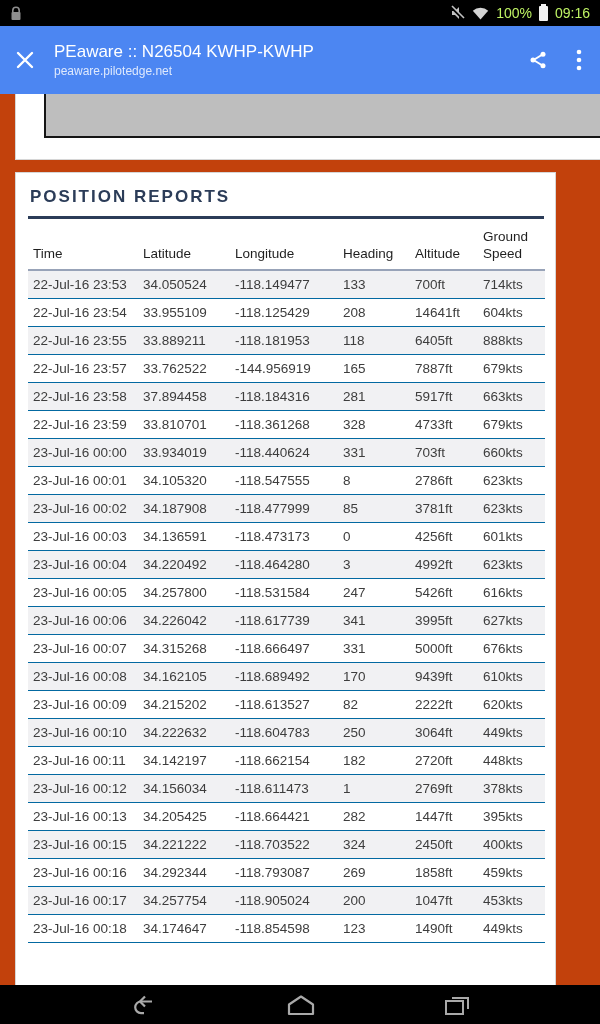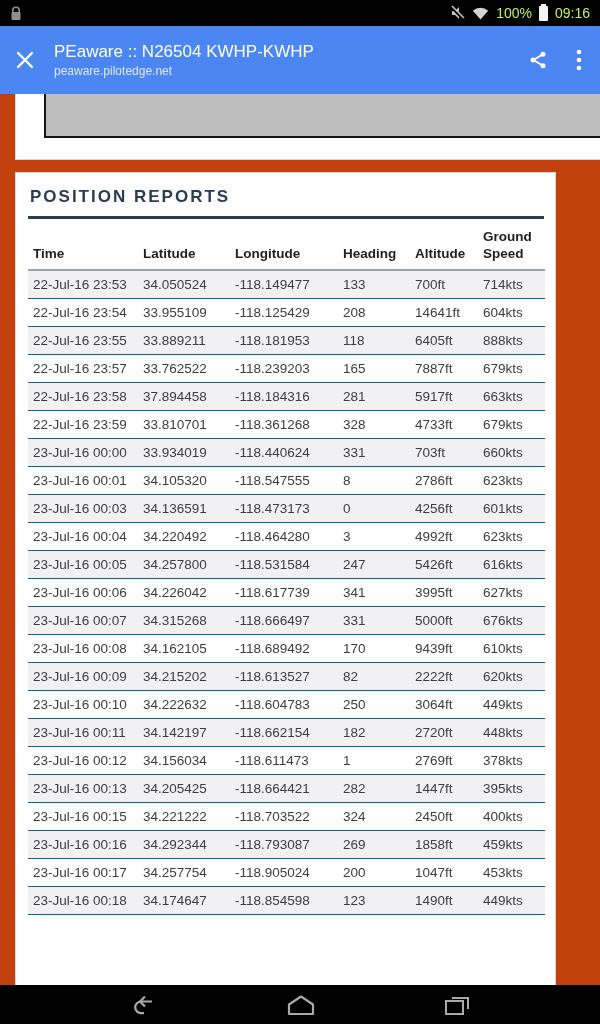--- a/index.html
+++ b/index.html
@@ -51,21 +51,21 @@
   }
   .reports-title {
     color:#2b3c58; font-size:17px; font-weight:bold; letter-spacing:2px;
     margin:2px 0 9px 2px;
   }
   .reports-rule { height:3px; background:#2b3c58; margin-bottom:0; }
   table { width:100%; border-collapse:collapse; table-layout:fixed; }
   col.c-time { width:110px; } col.c-lat { width:92px; } col.c-lon { width:108px; }
   col.c-hdg { width:72px; } col.c-alt { width:68px; } col.c-gs { width:67px; }
   thead th {
-    text-align:left; vertical-align:bottom; font-size:13.5px; font-weight:bold;
+    text-align:left; vertical-align:bottom; font-size:13.5px; font-weight:normal;
     color:#1f1f1f; padding:9px 0 7px 5px; border-bottom:2px solid #98a3b8;
     line-height:17px;
   }
   tbody td {
     font-size:13.5px; color:#3d3d3d; height:28px; padding:0 0 0 5px;
     vertical-align:middle; white-space:nowrap; overflow:hidden;
   }
   tbody tr { border-bottom:1px solid #0369a1; }
   tbody tr:nth-child(odd) { background:#f1f1f3; }
   
@@ -187,21 +187,21 @@
               <td>22-Jul-16 23:55</td>
               <td>33.889211</td>
               <td>-118.181953</td>
               <td>118</td>
               <td>6405ft</td>
               <td>888kts</td>
             </tr>
             <tr>
               <td>22-Jul-16 23:57</td>
               <td>33.762522</td>
-              <td>-118.239203</td>
+              <td>-144.956919</td>
               <td>165</td>
               <td>7887ft</td>
               <td>679kts</td>
             </tr>
             <tr>
               <td>22-Jul-16 23:58</td>
               <td>37.894458</td>
               <td>-118.184316</td>
               <td>281</td>
               <td>5917ft</td>
@@ -225,20 +225,28 @@
             </tr>
             <tr>
               <td>23-Jul-16 00:01</td>
               <td>34.105320</td>
               <td>-118.547555</td>
               <td>8</td>
               <td>2786ft</td>
               <td>623kts</td>
             </tr>
             <tr>
+              <td>23-Jul-16 00:02</td>
+              <td>34.187908</td>
+              <td>-118.477999</td>
+              <td>85</td>
+              <td>3781ft</td>
+              <td>623kts</td>
+            </tr>
+            <tr>
               <td>23-Jul-16 00:03</td>
               <td>34.136591</td>
               <td>-118.473173</td>
               <td>0</td>
               <td>4256ft</td>
               <td>601kts</td>
             </tr>
             <tr>
               <td>23-Jul-16 00:04</td>
               <td>34.220492</td>

